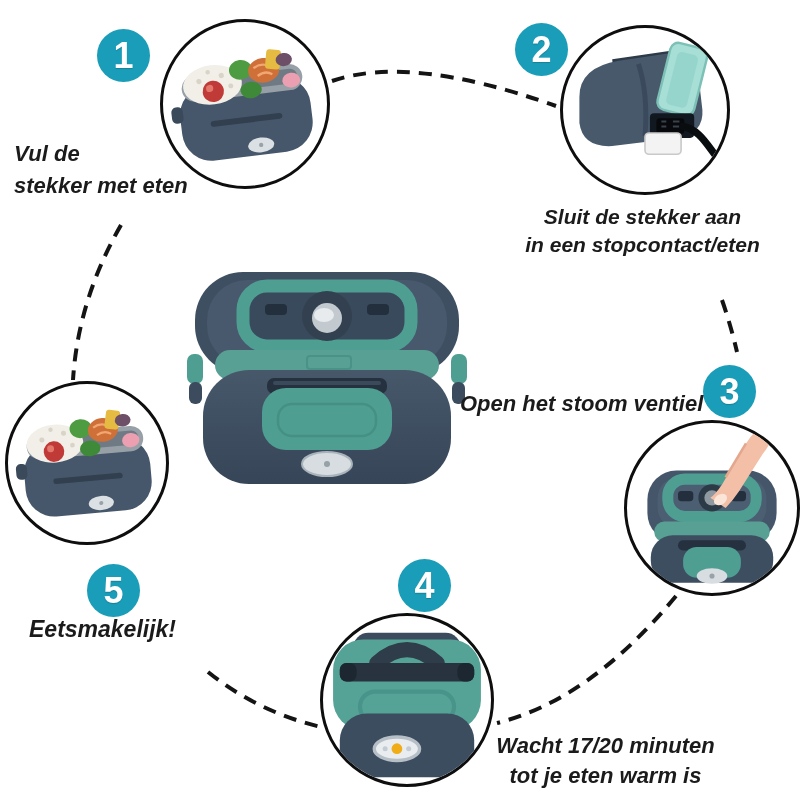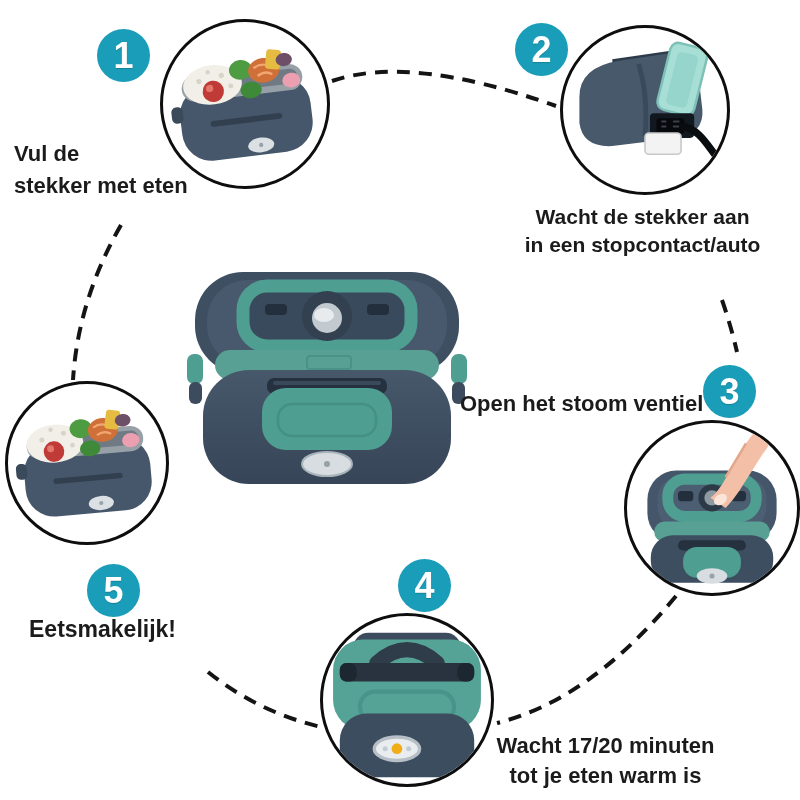--- a/index.html
+++ b/index.html
@@ -22,21 +22,21 @@
   }
   .photo{
     position:absolute;z-index:3;border-radius:50%;
     border:3.5px solid #0e0e0e;background:#fff;overflow:hidden;
     box-sizing:border-box;
   }
   .photo svg{width:100%;height:100%;display:block;}
   .label{
     position:absolute;z-index:4;color:var(--text,#1b1b1b);font-weight:700;
   }
-  .label div{white-space:nowrap;}
+  .label div{white-space:nowrap;font-style:italic;}
   #label-1{left:14px;top:138px;font-size:22px;line-height:32px;text-align:left;}
   #label-2{left:500px;top:203px;width:285px;font-size:21px;line-height:28px;text-align:center;}
   #label-3{left:460px;top:383px;font-size:22px;line-height:26px;text-align:center;margin-top:8px;}
   #label-4{left:483px;top:731px;width:245px;font-size:22px;line-height:30px;text-align:center;}
   #label-5{left:29px;top:616px;font-size:23px;line-height:27px;text-align:left;}
   #badge-1{left:97px;top:29px;}
   #badge-2{left:515px;top:23px;}
   #badge-3{left:703px;top:365px;}
   #badge-4{left:398px;top:559px;}
   #badge-5{left:87px;top:564px;}
@@ -139,22 +139,22 @@
         <rect x="66" y="15" width="13" height="33" rx="3" fill="#8fd1c8" opacity="0.75"></rect>
       </g>
       <rect x="53" y="52" width="27" height="15" rx="2.5" fill="#12181f"></rect>
       <rect x="57" y="55" width="17" height="9.5" rx="2" fill="#07090c"></rect>
       <path d="M60 57 h3 M60 60 h3 M67 57 h4 M67 60 h4" stroke="#3a424c" stroke-width="1.2"></path>
       <rect x="50" y="64" width="22" height="13" rx="2.5" fill="#f3f3f3" stroke="#c9c9c9"></rect>
       <path d="M73 60 C83 62 87 70 94 79" stroke="#0a0d10" stroke-width="4.5" fill="none" stroke-linecap="round"></path>
     </svg>
   </div>
   <div class="label" id="label-2">
-    <div>Wacht de stekker aan</div>
-    <div>in een stopcontact/auto</div>
+    <div>Sluit de stekker aan</div>
+    <div>in een stopcontact/eten</div>
   </div>
 
   <div class="badge" id="badge-3">
     <span>3</span>
   </div>
   <div class="photo" id="photo-3">
     <svg viewBox="0 0 100 100">
       <rect x="12" y="28" width="76" height="42" rx="17" fill="#45566a"></rect>
       <rect x="18" y="32" width="64" height="30" rx="12" fill="#4c5e72"></rect>
       <rect x="24" y="33" width="52" height="22" rx="10" fill="none" stroke="#4f9e92" stroke-width="6.5"></rect>

